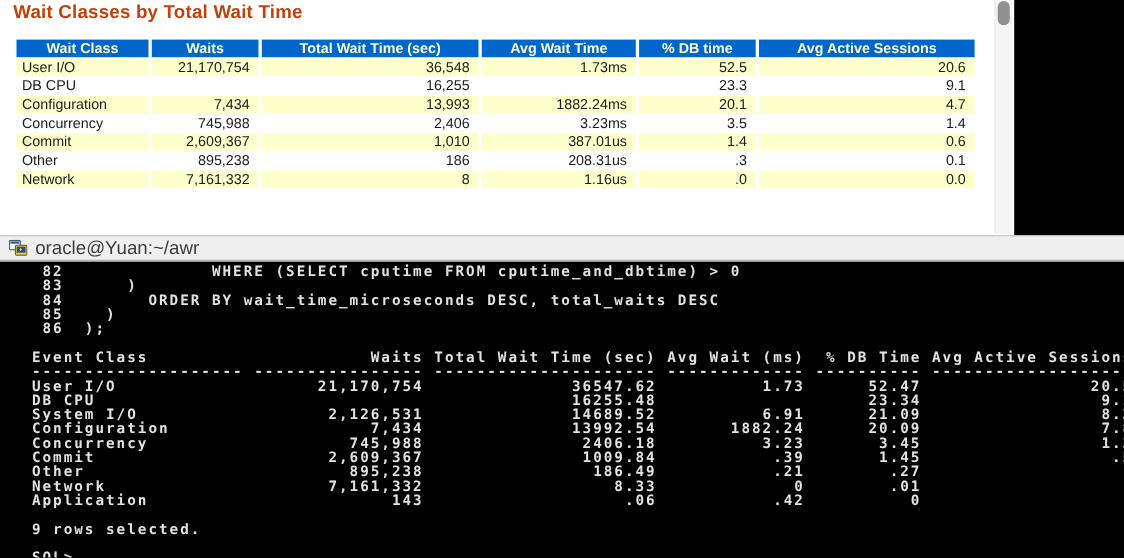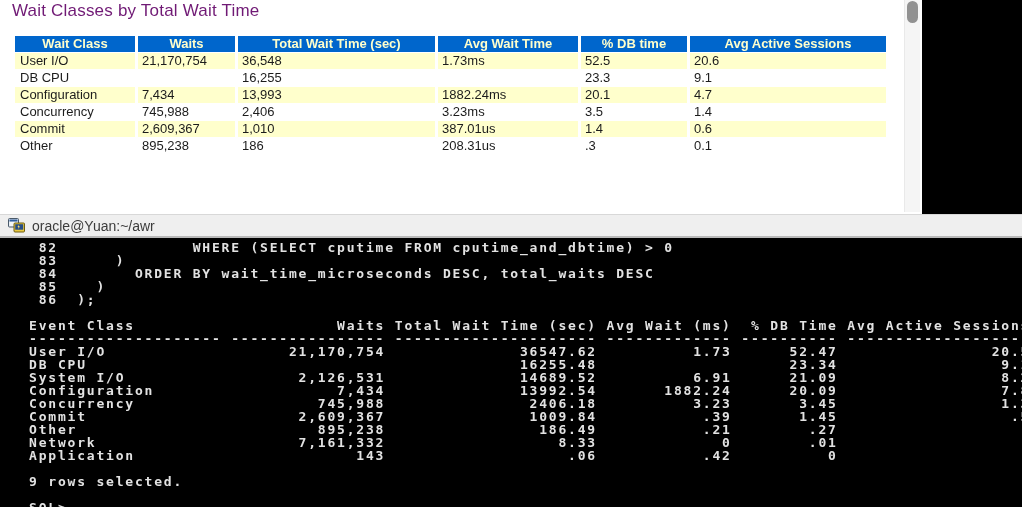--- a/index.html
+++ b/index.html
@@ -8,57 +8,57 @@
     background:var(--terminal-bg,#000);
     font-family:"Liberation Sans", sans-serif;
   }
   
   .report-window{
     position:absolute;left:0;top:0;width:922px;height:214px;
     background:var(--report-bg,#fff);
   }
   .report-title{
     position:absolute;left:12px;top:1px;
-    font-size:17px;font-weight:normal;color:#701a75;letter-spacing:.2px;
+    font-size:17px;font-weight:bold;color:#c2410c;letter-spacing:.2px;
     white-space:nowrap;
   }
   table.awr{
     position:absolute;left:12px;top:35px;width:877px;
     border-collapse:separate;border-spacing:3px 1px;table-layout:fixed;
     font-size:13px;
   }
   table.awr th{
     background:var(--header-bg,#0066cc);color:var(--header-fg,#ffffcc);
     font-weight:bold;text-align:center;font-size:13px;line-height:14px;
     padding:1px 2px;white-space:nowrap;overflow:hidden;
   }
   table.awr td{
     padding:1px 8px 1px 4px;line-height:14px;font-size:13px;color:#1c1c1c;
-    white-space:nowrap;overflow:hidden;text-align:left;
+    white-space:nowrap;overflow:hidden;text-align:right;
   }
   table.awr td:first-child{text-align:left;padding-left:5px;}
   table.awr tbody tr:nth-child(odd) td{background:var(--row-alt,#ffffcc);}
   table.awr tbody tr:nth-child(even) td{background:#ffffff;}
   
   .scrollbar{
     position:absolute;top:0;right:2px;width:15px;height:212px;
     background:#f5f5f5;border-left:1px solid #e9e9e9;
   }
   .scroll-thumb{
     width:11px;height:22px;margin:1px auto 0;background:#919191;border-radius:6px;
   }
   
   .titlebar{
     position:absolute;left:0;top:214px;width:100%;height:24px;box-sizing:border-box;
     background:var(--titlebar-bg,#efefef);
     border-top:1px solid #d8d8d8;border-bottom:2px solid #b9b9b9;
     display:flex;align-items:center;gap:7px;padding-left:8px;
   }
   .t-icon{display:inline-flex;width:17px;height:15px;}
-  .t-label{font-size:14px;color:#3c3c3c;white-space:nowrap;}
+  .t-label{font-size:17px;color:#3c3c3c;white-space:nowrap;}
   
   .terminal{
     position:absolute;left:0;top:238px;width:100%;height:269px;
     background:var(--terminal-bg,#000);overflow:hidden;padding-left:25px;
   }
   pre.term{
     margin:0;padding:3px 0 0 4px;
     font-family:"DejaVu Sans Mono", monospace;
     font-size:13px;line-height:13px;letter-spacing:1.8px;font-weight:bold;
     color:var(--terminal-fg,#e2e2e2);
@@ -131,20 +131,28 @@
           <td>0.6</td>
         </tr>
         <tr>
           <td>Other</td>
           <td>895,238</td>
           <td>186</td>
           <td>208.31us</td>
           <td>.3</td>
           <td>0.1</td>
         </tr>
+        <tr>
+          <td>Network</td>
+          <td>7,161,332</td>
+          <td>8</td>
+          <td>1.16us</td>
+          <td>.0</td>
+          <td>0.0</td>
+        </tr>
       </tbody>
   </table>
 
   <div class="scrollbar">
     <div class="scroll-thumb"></div>
   </div>
 </div>
 
 <div class="titlebar">
   <span class="t-icon">

